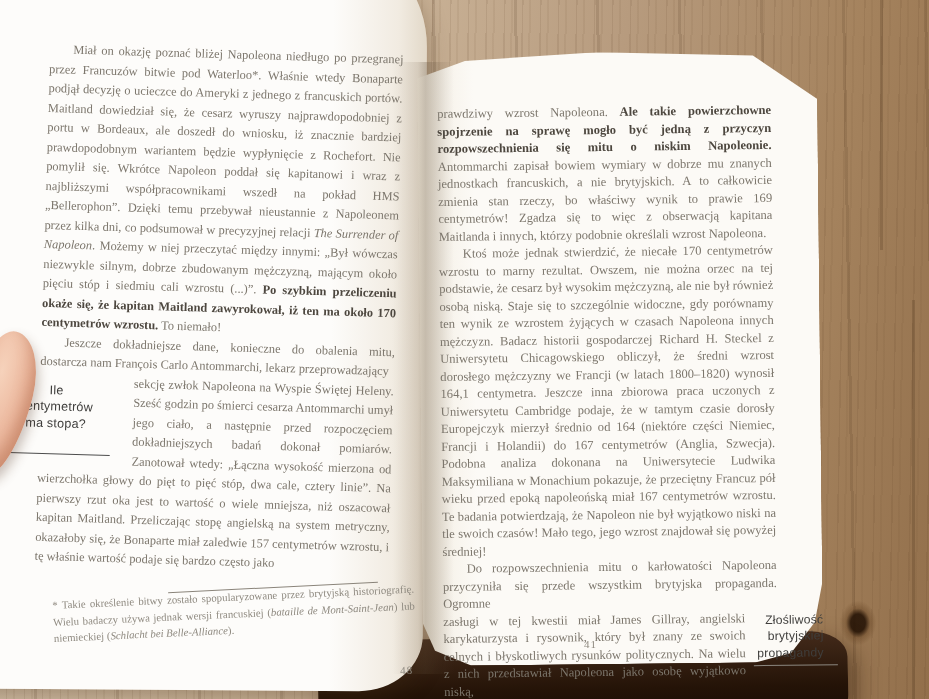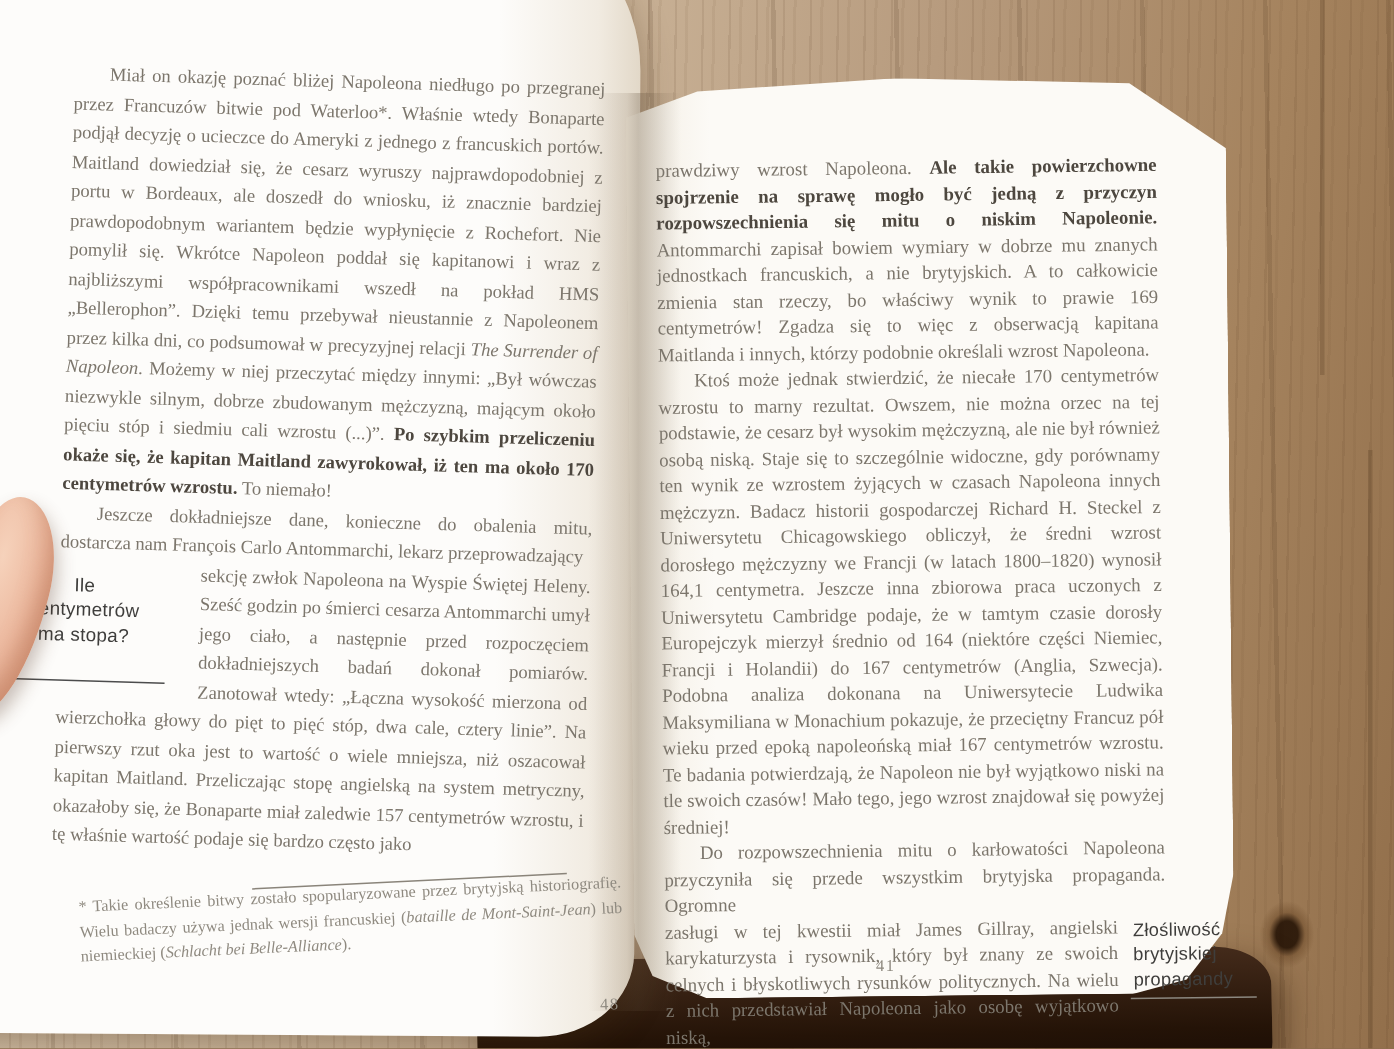--- a/index.html
+++ b/index.html
@@ -36,21 +36,21 @@
   .para{margin:0;}
   .para.indent{text-indent:1.9em;}
   .n{font-weight:normal;}
   .b{font-weight:bold;color:#4d473f;}
   .i{font-style:italic;}
   .margin-note{display:block;white-space:pre-line;position:relative;
     font-family:"Liberation Sans","DejaVu Sans",sans-serif;color:#3f3e3c;
     font-size:12.6px;line-height:16.5px;letter-spacing:0.2px;text-indent:0;}
   .note-left{float:left;width:126px;min-height:74px;margin:4px 14px 4px -46px;text-align:center;padding-top:6px;}
   .note-left::after{content:"";position:absolute;left:-14px;right:8px;bottom:2px;border-bottom:1.6px solid #4c4c4c;}
-  .note-right{float:right;width:68px;min-height:56px;margin:2px -46px 4px 10px;text-align:left;font-size:12.2px;}
+  .note-right{float:right;width:68px;min-height:56px;margin:2px -46px 4px 10px;text-align:right;font-size:12.2px;}
   .note-right::after{content:"";position:absolute;left:-2px;right:-14px;bottom:2px;border-bottom:1.2px solid #8c8880;}
   .footnote-rule{position:absolute;left:168px;top:587px;width:210px;border-top:1.4px solid #8a847a;transform:rotate(-2.8deg);}
   .footnote{left:52px;top:597px;width:362px;font-size:10.8px;line-height:16.5px;color:#8f8a80;transform:rotate(-2.6deg);transform-origin:0 0;}
   .pagenum{position:absolute;font-size:11px;color:#8f8a80;letter-spacing:1px;}
   .pagenum-left{left:400px;top:664px;transform:rotate(-2deg);}
   .pagenum-right{left:584px;top:638px;}
   .finger{position:absolute;left:-28px;top:330px;width:58px;height:148px;
     background:radial-gradient(ellipse at 38% 28%,#f6d2bb 0%,#ecb89e 52%,#d89a7d 100%);
     border-radius:46% 54% 50% 50%/40% 40% 60% 60%;
     transform:rotate(14deg);

